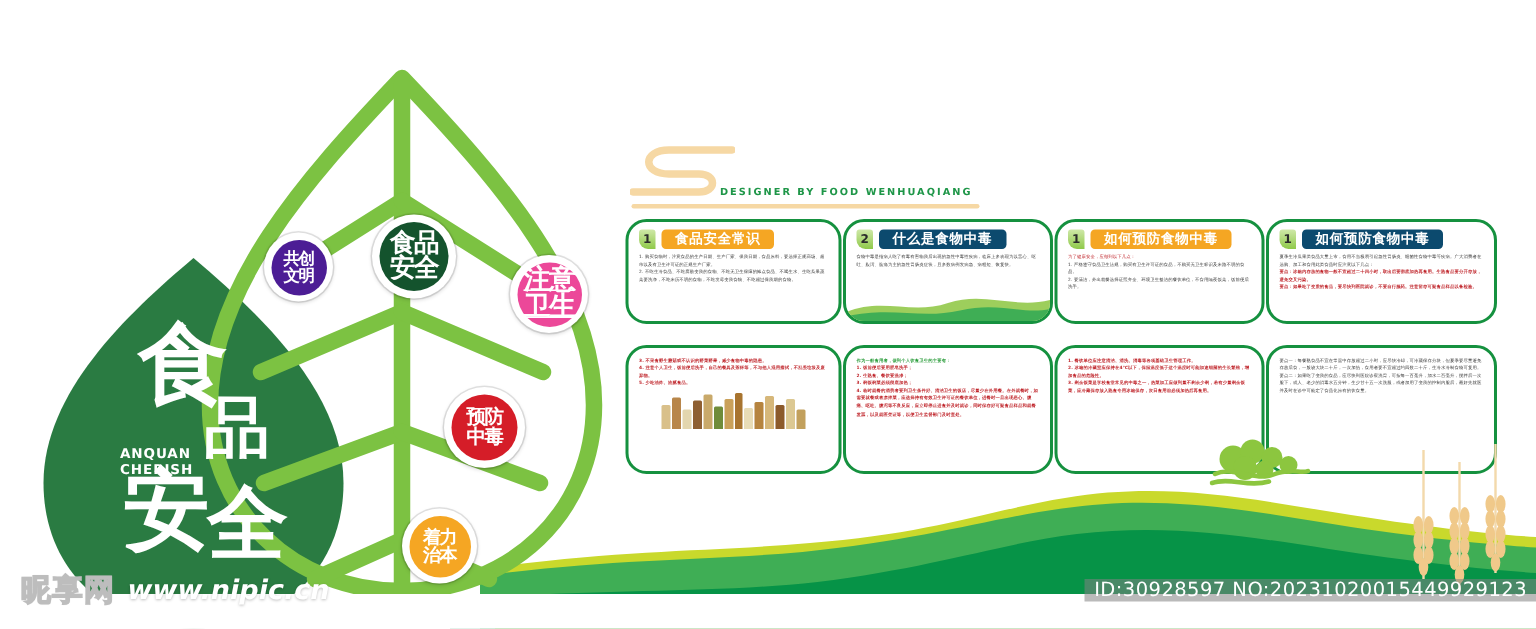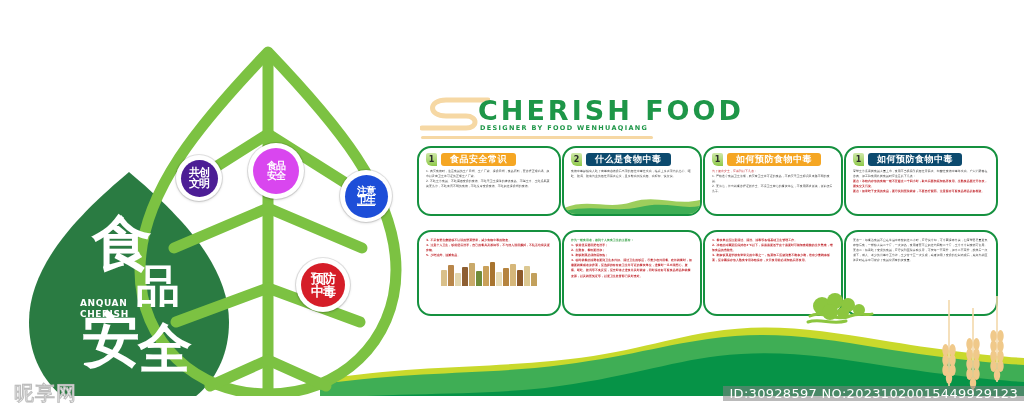--- a/index.html
+++ b/index.html
@@ -70,21 +70,21 @@
   .grain{margin:2px auto 0 auto;width:96px;height:26px;display:flex;align-items:flex-end;gap:1px;justify-content:center;}
   .grain i{display:block;width:6px;border-radius:1px 1px 0 0;}
 
   
   .cloud{position:absolute;left:806px;top:292px;width:70px;height:36px;}
   .wheat{position:absolute;top:300px;width:16px;height:86px;}
   .w1{left:941px;} .w2{left:965px;top:308px;} .w3{left:989px;top:296px;}
 
   
   .wm-left{position:absolute;left:14px;top:380px;display:flex;align-items:center;gap:8px;z-index:30;}
-  .wm-cn{font-size:20px;font-weight:normal;color:#fff;-webkit-text-stroke:1px #bdbdbd;letter-spacing:1px;
+  .wm-cn{font-size:20px;font-weight:bold;color:#fff;-webkit-text-stroke:1px #bdbdbd;letter-spacing:1px;
          text-shadow:0 0 1px #c9c9c9;}
   .wm-url{font-size:18px;font-style:italic;font-weight:bold;color:#fff;letter-spacing:0px;
           text-shadow:0 1px 2px rgba(0,0,0,.25);}
   .wm-right{position:absolute;right:0px;top:386px;background:rgba(130,130,130,.55);color:#fff;
             font-size:13px;padding:0 6px;letter-spacing:.3px;z-index:30;}
   .wm-bar{position:absolute;left:0;top:396px;width:1024px;height:23px;background:#fff;z-index:25;}
 </style>
 </head>
 <body>
 
@@ -128,46 +128,51 @@
   </svg>
 
   <div class="badge" style="left:176px;top:155px;width:46px;height:46px;">
     <div class="inner" style="width:37px;height:37px;background:#4c1d95;font-size:11px;">
       <span>共创</span>
       <span>文明</span>
     </div>
   </div>
 
   <div class="badge" style="left:248px;top:143px;width:56px;height:56px;">
-    <div class="inner" style="width:46px;height:46px;background:#d946ef;font-size:10px;text-align:right;">
+    <div class="inner" style="width:46px;height:46px;background:#14532d;font-size:17px;text-align:right;">
       <span>食品</span>
       <span>安全</span>
     </div>
   </div>
 
   <div class="badge" style="left:340px;top:170px;width:52px;height:52px;">
-    <div class="inner" style="width:43px;height:43px;background:#1d4ed8;font-size:10px;text-decoration:underline;">
+    <div class="inner" style="width:43px;height:43px;background:#ec4899;font-size:18px;text-decoration:underline;">
       <span>注意</span>
       <span>卫生</span>
     </div>
   </div>
 
 
   <div class="badge" style="left:296px;top:258px;width:54px;height:54px;justify-content:center;">
     <div class="inner" style="width:44px;height:44px;background:#d51d28;font-size:13px;">
       <span>预防</span>
       <span>中毒</span>
     </div>
   </div>
 
+  <div class="badge" style="left:268px;top:339px;width:50px;height:50px;">
+    <div class="inner" style="width:41px;height:41px;background:#f5a623;font-size:12px;">
+      <span>着力</span>
+      <span>治本</span>
+    </div>
+  </div>
 
   <svg class="swirl" viewBox="0 0 70 42">
     <path d="M68,6 L26,6 C8,6 8,22 26,22 L46,22 C58,22 58,34 46,34 L2,34" fill="none" stroke="#f6d8a4" stroke-width="5" stroke-linecap="round"></path>
   </svg>
-  <div class="cherish">CHERISH  FOOD</div>
   <div class="designer">DESIGNER BY FOOD WENHUAQIANG</div>
   <div class="rule"></div>
 
   <div class="panel top p1">
     <div class="phead">
       <div class="pnum">1</div>
       <div class="ptitle orange">食品安全常识</div>
     </div>
     <div class="ptext">
       <span class="ln">1. 购买食物时，注意食品的生产日期、生产厂家、保质日期，食品原料，要选择正规商场、超市以及有卫生许可证的正规生产厂家。</span>
@@ -312,16 +317,17 @@
         <ellipse cx="11.5" cy="60" rx="3.2" ry="6"></ellipse>
       <ellipse cx="4.5" cy="70" rx="3.2" ry="6"></ellipse>
         <ellipse cx="11.5" cy="70" rx="3.2" ry="6"></ellipse>
       <ellipse cx="8" cy="79" rx="3.2" ry="6"></ellipse>
     </g>
   </svg>
 
   <div class="wm-bar"></div>
   <div class="wm-left">
     <span class="wm-cn">昵享网</span>
+    <span class="wm-url">www.nipic.cn</span>
   </div>
   <div class="wm-right">ID:30928597 NO:20231020015449929123</div>
 
 </div>
 
 </body></html>

